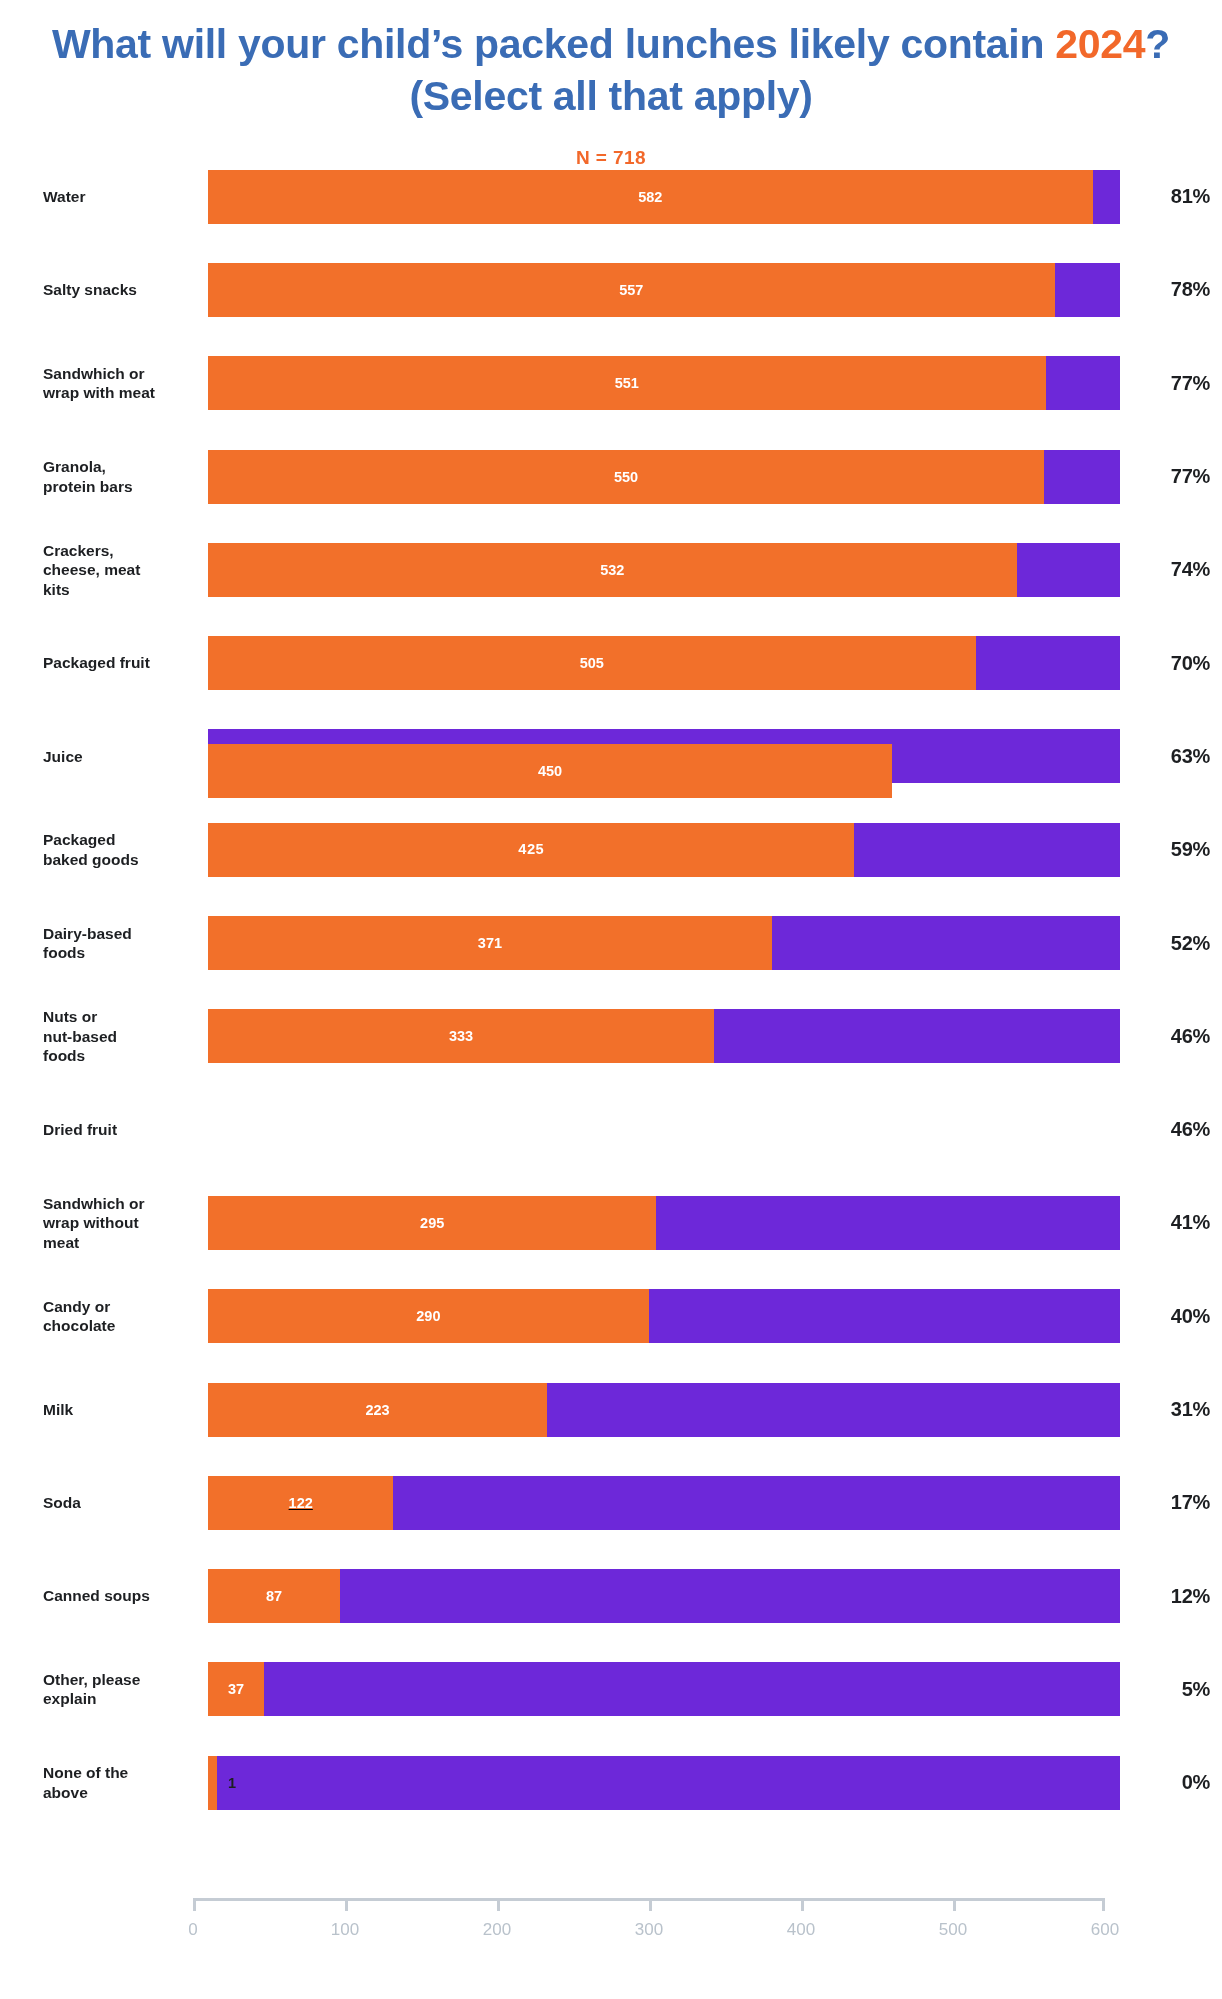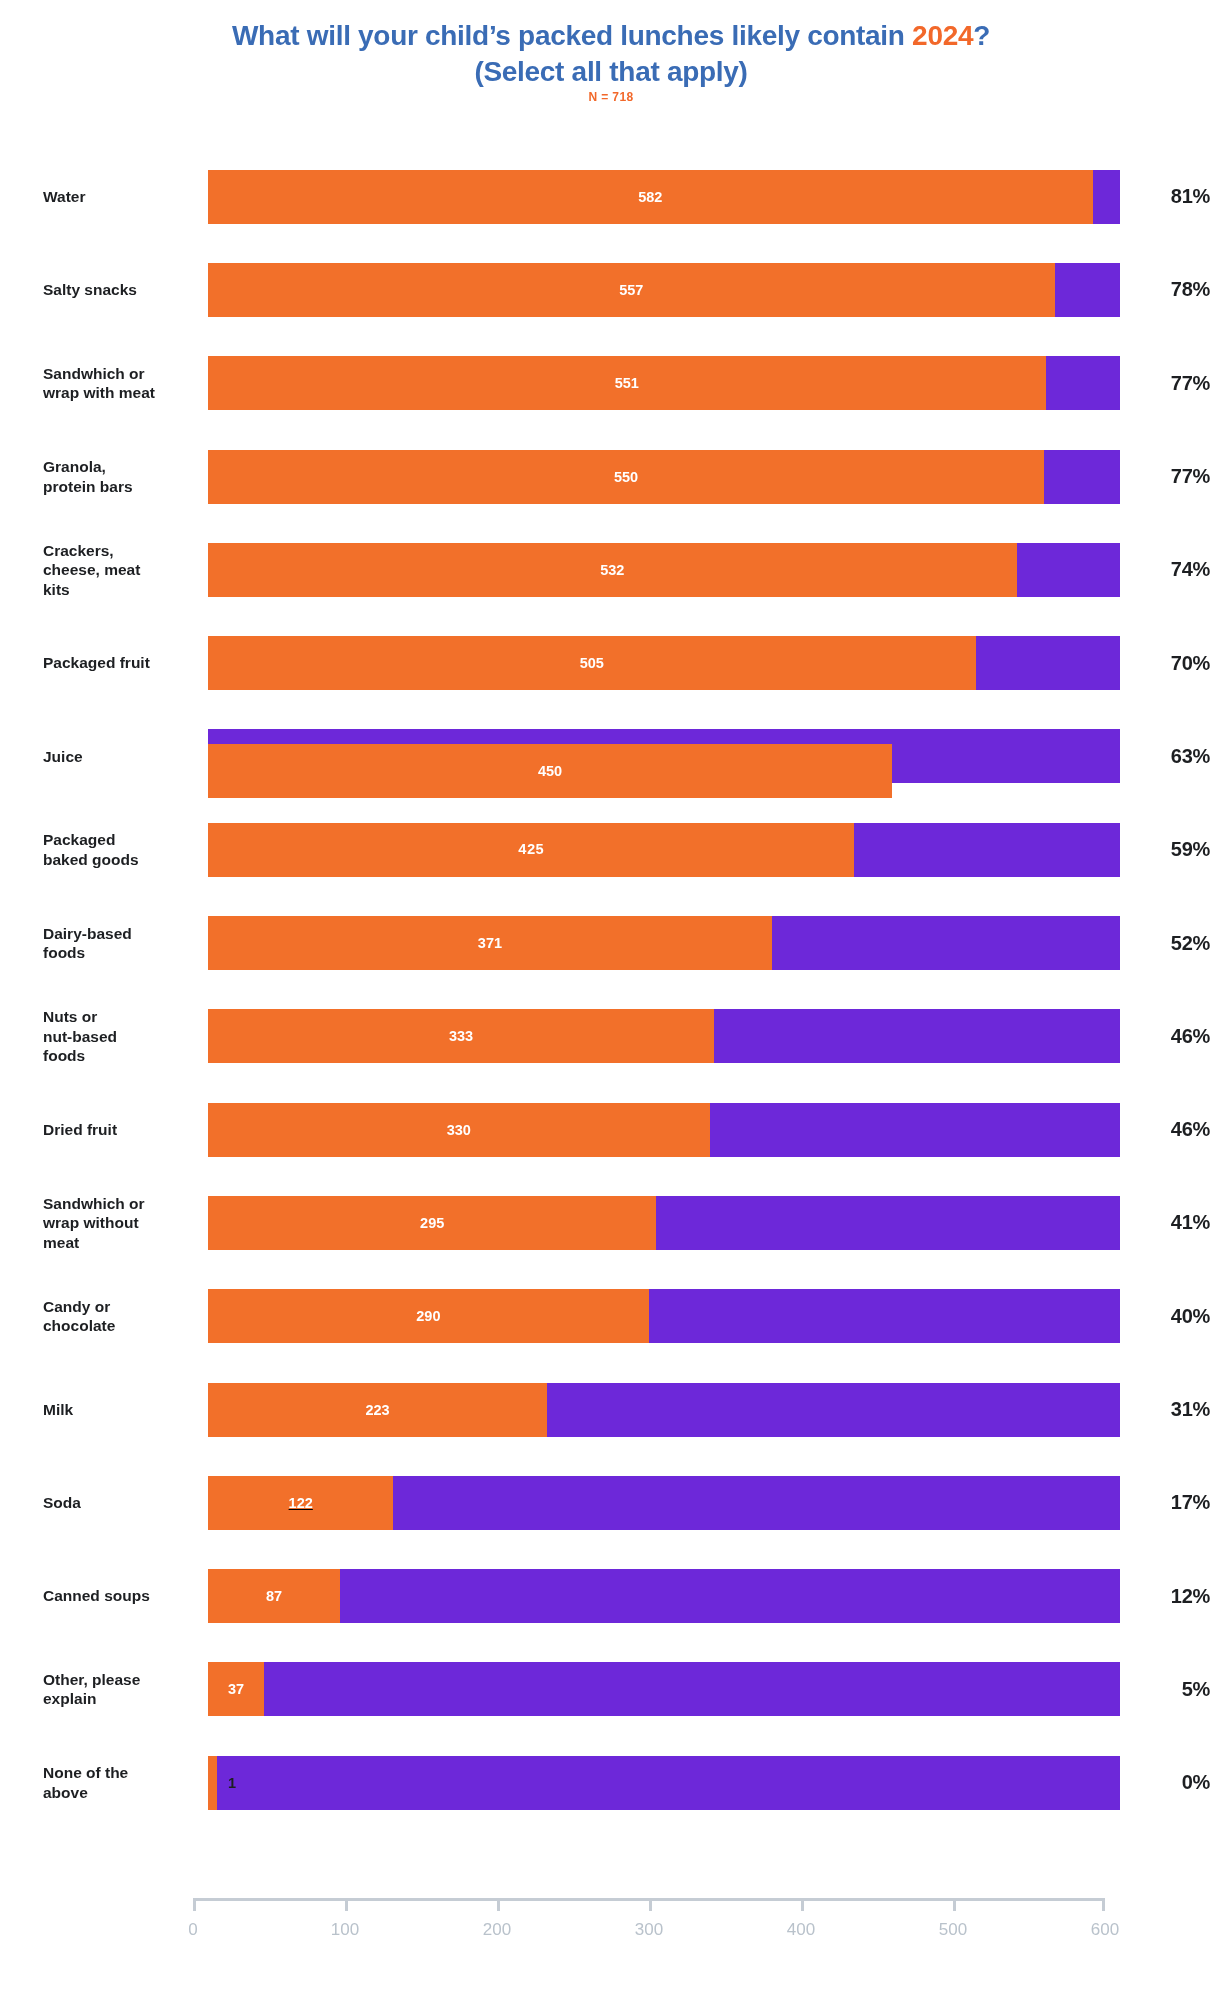--- a/index.html
+++ b/index.html
@@ -7,29 +7,30 @@
     width: 1222px; height: 1999px;
     background: #ffffff;
     font-family: "Liberation Sans", sans-serif;
     overflow: hidden;
   }
   #page { position: relative; width: 1222px; height: 1999px; }
 
   
   .title-block { padding-top: 18px; text-align: center; }
   .chart-title {
-    font-size: 28px;
+    font-size: 41px;
     font-weight: 700;
     color: #3a6cb5;
     line-height: 1.28;
     letter-spacing: -0.3px;
   }
   .chart-title .year { color: #f2682a; }
   .sample-size {
-    font-size: 12px;
+    margin-top: 24px;
+    font-size: 19px;
     font-weight: 600;
     color: #f2682a;
     letter-spacing: 0.4px;
   }
 
   
   .rows { position: absolute; left: 15px; top: 150px; width: 1222px; }
   .row {
     position: relative;
     height: 93.3px;
@@ -217,25 +218,20 @@
 foods</div>
         <div class="bar-track">
           <div class="bar-fill" style="width: 506.16px;">
             <span class="bar-value">333</span>
           </div>
         </div>
         <div class="row-pct">46%</div>
       </div>
       <div class="row">
         <div class="row-label">Dried fruit</div>
-        <div class="bar-track">
-          <div class="bar-fill" style="width: 501.6px;">
-            <span class="bar-value">330</span>
-          </div>
-        </div>
         <div class="row-pct">46%</div>
       </div>
       <div class="row">
         <div class="row-label">Sandwhich or
 wrap without
 meat</div>
         <div class="bar-track">
           <div class="bar-fill" style="width: 448.4px;">
             <span class="bar-value">295</span>
           </div>

